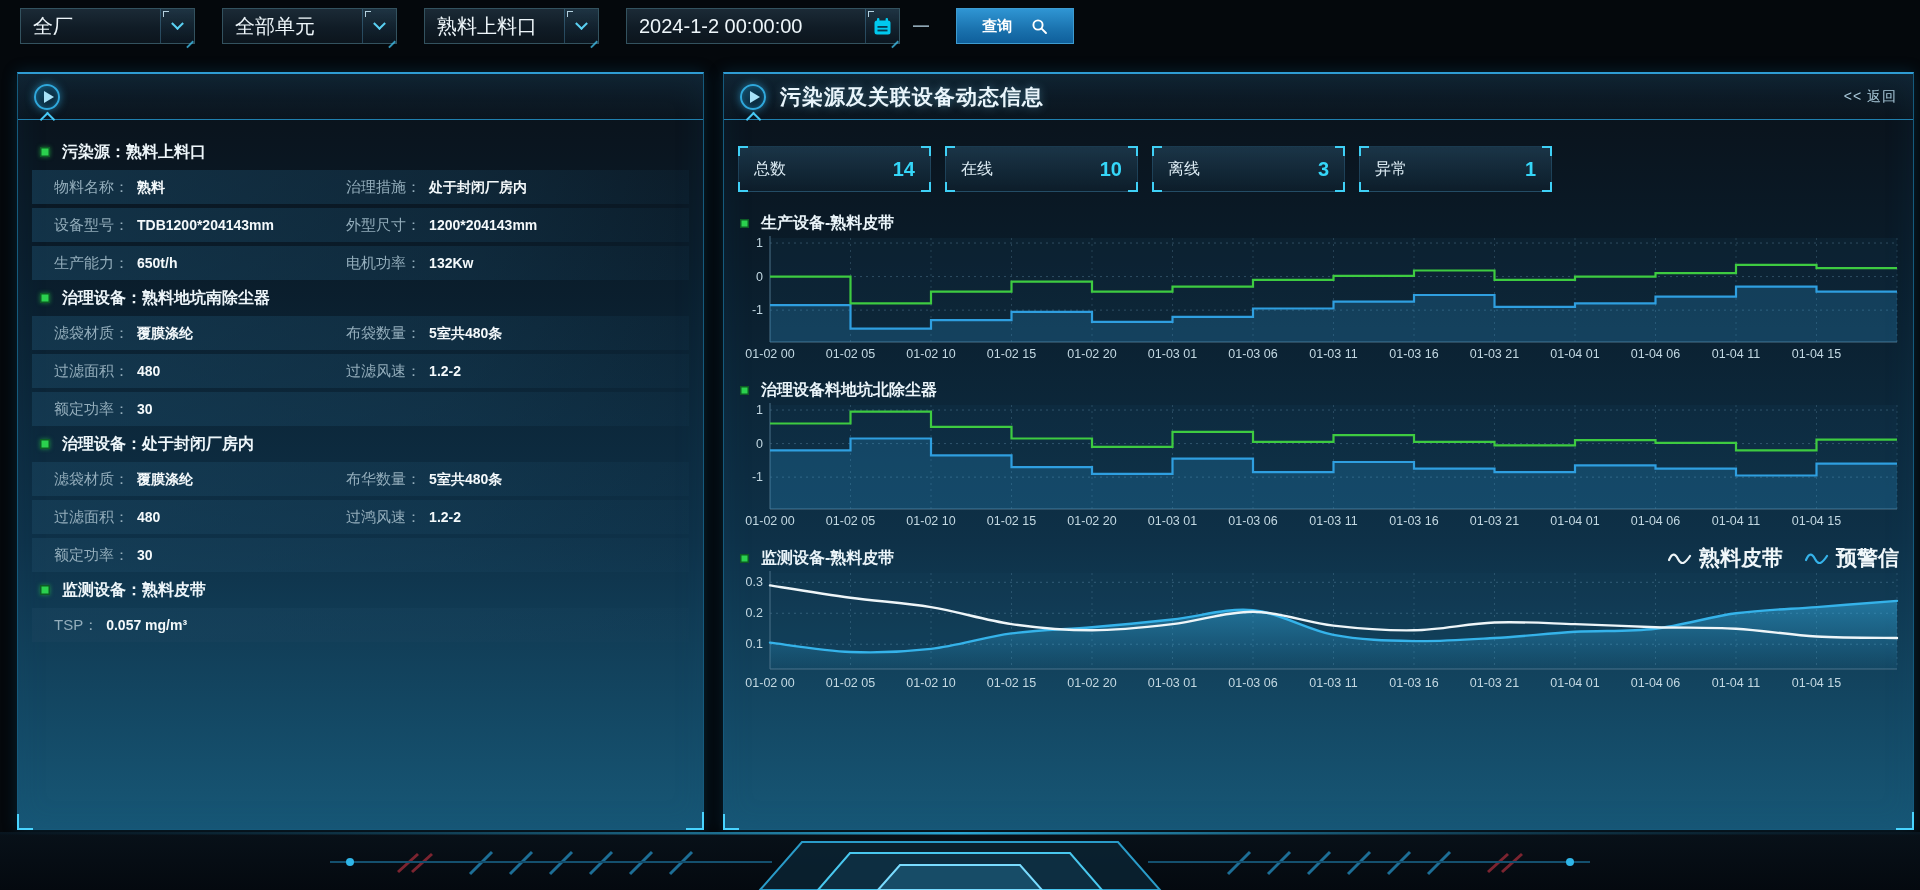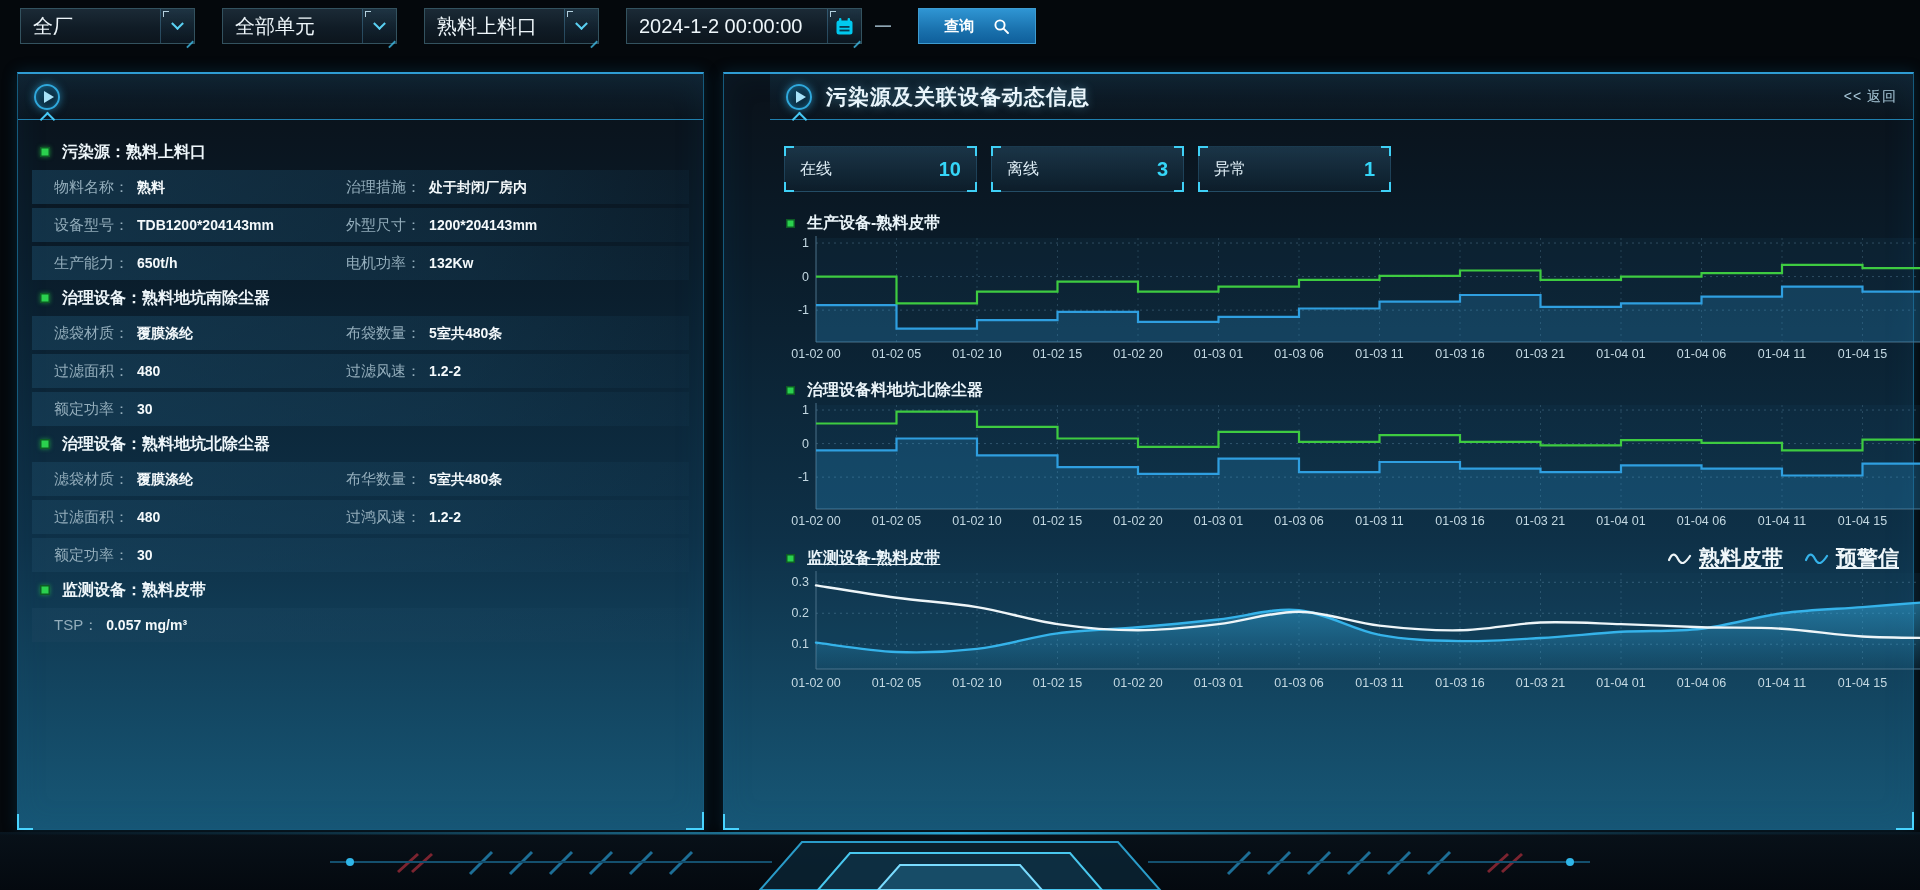--- a/index.html
+++ b/index.html
@@ -12,21 +12,21 @@
   }
 
   
   .toolbar { position:absolute; left:20px; top:8px; height:36px; display:flex; align-items:center; gap:27px; }
   .sel, .datebox {
     height:36px; display:flex; align-items:center; position:relative;
     background:linear-gradient(180deg,#1b2a36 0%,#101c26 55%,#0c151d 100%);
     border:1px solid #33525f; cursor:pointer;
   }
   .sel { width:175px; }
-  .datebox { width:236px; }
+  .datebox { width:274px; }
   .sel-text, .date-text { flex:1; padding:0 12px; font-size:20px; color:#eef6fa; white-space:nowrap; }
   .icon-cell {
     width:34px; height:34px; display:flex; align-items:center; justify-content:center;
     border-left:1px solid rgba(90,160,200,.35); position:relative;
     background:linear-gradient(180deg,rgba(40,80,105,.25),rgba(10,25,38,.3));
   }
   .icon-cell::before { content:''; position:absolute; top:2px; left:2px; width:5px; height:5px;
     border-top:1px solid #cfeefc; border-left:1px solid #cfeefc; opacity:.85; }
   .icon-cell::after { content:''; position:absolute; bottom:1px; right:0px; width:9px; height:2px;
     background:#3fb9e2; transform:rotate(-45deg); transform-origin:right bottom; opacity:.8; }
@@ -46,21 +46,21 @@
     position:absolute; top:72px; height:758px;
     background:linear-gradient(180deg,#0a1119 0%,#0a1c2a 25%,#0e3148 62%,#175776 100%);
     border:1px solid #155a7c; border-top:2px solid #2f9cd3;
     box-shadow:0 0 14px rgba(20,110,160,.25), inset 0 0 30px rgba(20,90,130,.15);
   }
   .panel::after { content:''; position:absolute; right:-1px; bottom:-1px; width:16px; height:16px;
     border-right:2px solid #49d4ff; border-bottom:2px solid #49d4ff; }
   .corner-bl { position:absolute; left:-1px; bottom:-1px; width:16px; height:16px;
     border-left:2px solid #49d4ff; border-bottom:2px solid #49d4ff; }
   .left-panel { left:17px; width:687px; }
-  .right-panel { left:723px; width:1191px;padding-left:46px; }
+  .right-panel { left:723px; width:1191px; }
 
   .panel-header {
     position:relative; height:46px; display:flex; align-items:center; gap:14px; padding:0 16px;
     border-bottom:1px solid #1f7fae;
     background:linear-gradient(180deg,rgba(24,58,80,.4),rgba(10,30,45,.1));
   }
   .panel-title { font-size:21px; font-weight:bold; letter-spacing:1px; color:#e9f5fb;
     text-shadow:0 0 10px rgba(120,220,255,.4); }
   .play-icon {
     width:26px; height:26px; border-radius:50%; flex:0 0 auto; position:relative;
@@ -98,21 +98,21 @@
     border:1px solid rgba(60,130,170,.3);
   }
   .stat-label { font-size:16px; color:#dbeaf2; }
   .stat-value { font-size:20px; font-weight:bold; color:#35d6f8; }
   .cnr { position:absolute; width:10px; height:10px; }
   .cnr.tl { left:-1px; top:-1px; border-top:2px solid #3fd0f6; border-left:2px solid #3fd0f6; }
   .cnr.tr { right:-1px; top:-1px; border-top:2px solid #3fd0f6; border-right:2px solid #3fd0f6; }
   .cnr.bl { left:-1px; bottom:-1px; border-bottom:2px solid #3fd0f6; border-left:2px solid #3fd0f6; }
   .cnr.br { right:-1px; bottom:-1px; border-bottom:2px solid #3fd0f6; border-right:2px solid #3fd0f6; }
   .chart-header { display:flex; align-items:center; gap:12px; height:22px; margin-left:2px; }
-  .chart-header.m1 { margin-top:20px; } .chart-header.m2 { margin-top:15px; } .chart-header.m3 { margin-top:16px;text-decoration:underline; }
+  .chart-header.m1 { margin-top:20px; } .chart-header.m2 { margin-top:15px; } .chart-header.m3 { margin-top:16px; }
   .chart-bullet { width:9px; height:9px; background:#2bd14e; box-shadow:inset 0 0 0 1.5px rgba(8,70,30,.85); }
   .chart-title { font-size:16px; font-weight:bold; color:#eaf4f9; }
   .chart-legend { margin-left:auto; display:flex; gap:22px; align-items:center; }
   .legend-item { display:flex; align-items:center; gap:7px; font-size:21px; font-weight:bold; color:#f0f7fa; }
   svg.chart-canvas { display:block; }
 
   
   .footer {
     position:absolute; left:0; top:832px; width:1920px; height:58px;
     background:linear-gradient(180deg,#081119,#04090f);
@@ -230,21 +230,21 @@
         </span>
       </div>
       <div class="info-data-row">
         <span class="cell">
           <span class="lbl">额定功率：</span>
           <span class="val">30</span>
         </span>
       </div>
       <div class="info-section-row">
         <span class="bullet"></span>
-        <span class="sec-text">治理设备：熟料地坑北除尘器</span>
+        <span class="sec-text">治理设备：处于封闭厂房内</span>
       </div>
       <div class="info-data-row">
         <span class="cell">
           <span class="lbl">滤袋材质：</span>
           <span class="val">覆膜涤纶</span>
         </span>
         <span class="cell">
           <span class="lbl">布华数量：</span>
           <span class="val">5室共480条</span>
         </span>
@@ -281,20 +281,28 @@
 <div class="panel right-panel">
   <i class="corner-bl"></i>
   <div class="panel-header">
     <span class="play-icon"></span>
     <span class="panel-title">污染源及关联设备动态信息</span>
     <span class="header-notch"></span>
     <span class="back-link">&lt;&lt; 返回</span>
   </div>
   <div class="right-body">
     <div class="stats-row" id="stats-row">
+        <div class="stat-card">
+          <span class="cnr tl"></span>
+          <span class="cnr tr"></span>
+          <span class="cnr bl"></span>
+          <span class="cnr br"></span>
+          <span class="stat-label">总数</span>
+          <span class="stat-value">14</span>
+        </div>
         <div class="stat-card">
           <span class="cnr tl"></span>
           <span class="cnr tr"></span>
           <span class="cnr bl"></span>
           <span class="cnr br"></span>
           <span class="stat-label">在线</span>
           <span class="stat-value">10</span>
         </div>
         <div class="stat-card">
           <span class="cnr tl"></span>

